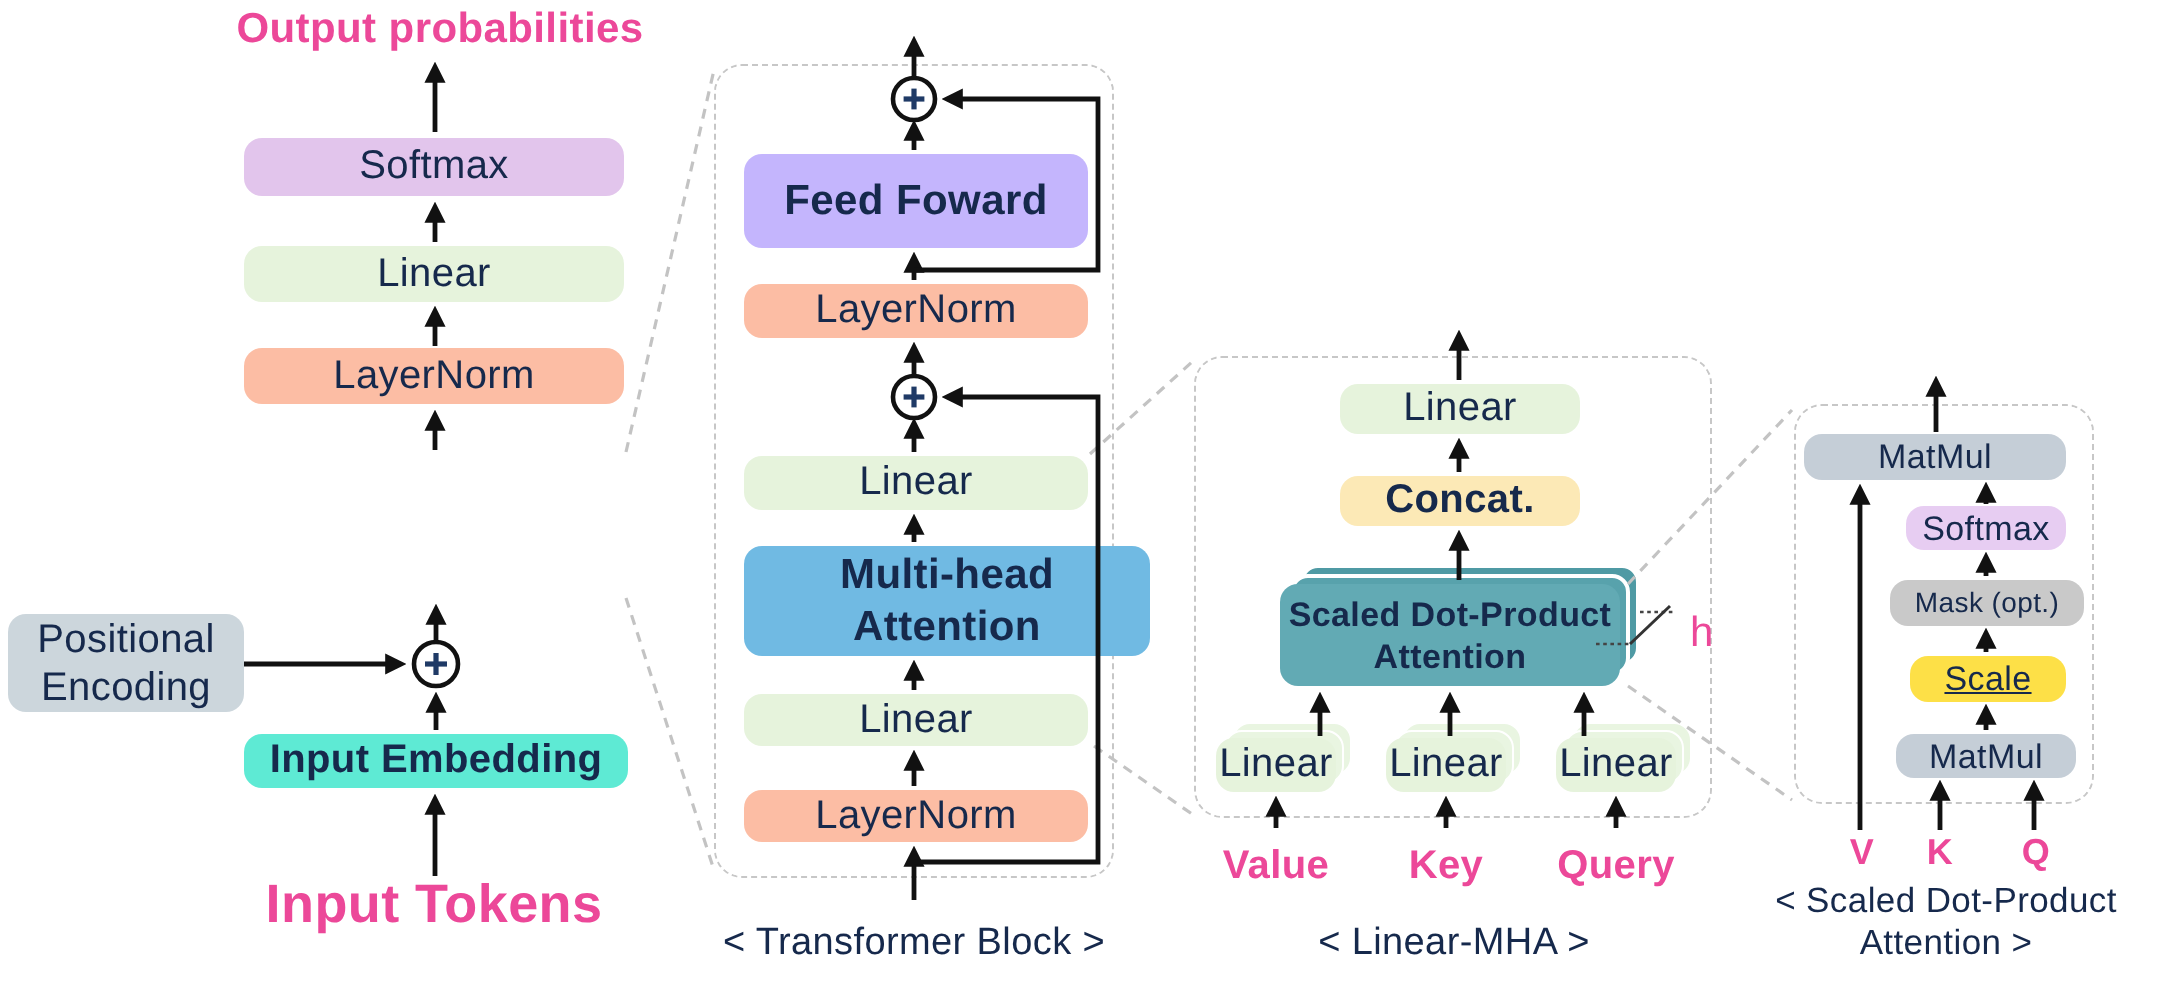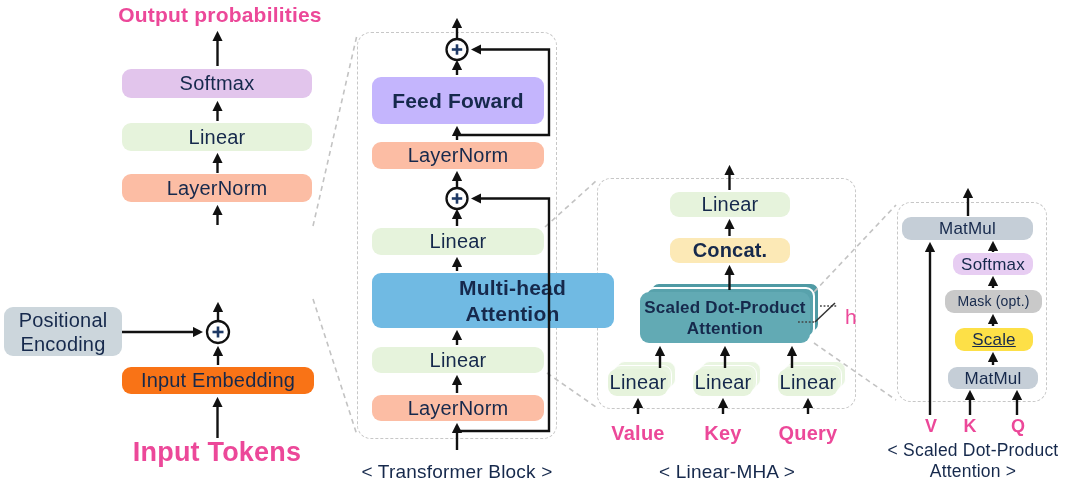--- a/index.html
+++ b/index.html
@@ -17,21 +17,21 @@
     text-align:center;white-space:pre-line;color:#ec4899;letter-spacing:.2px;}
   .container{position:absolute;border:1.6px dashed #c7c7c7;border-radius:14px;box-sizing:border-box;}
   .caption{position:absolute;text-align:center;color:#16294c;font-size:19px;line-height:21px;white-space:pre-line;letter-spacing:.2px;}
   svg.overlay{position:absolute;left:0;top:0;pointer-events:none;}
   
   .c-softmax{background:#e2c5ec;}
   .c-green{background:#e6f3dc;}
   .c-salmon{background:#fcbda4;}
   .c-tblue{background:#d7eefb;}
   .c-pe{background:#ccd6dc;}
-  .c-ie{background:#f97316;}
+  .c-ie{background:#5eead4;font-weight:bold;}
   .c-ff{background:#c4b5fd;}
   .c-mha{background:#70bae3;}
   .c-concat{background:#fce9b6;font-weight:bold;}
   .c-matmul{background:#c5ced7;text-align:center;}
   .c-mask{background:#c9c9c9;}
   .c-scale{background:#fde047;text-decoration:underline;}
   .c-sdpa-f{background:#62aab4;}
   .c-sdpa-m{background:#58a2ac;border:2px solid #fff;}
   .c-sdpa-b{background:#4f9aa4;border:2px solid #fff;}
   .c-lstack{background:#e9f5e1;border:1.5px solid #fff;}
@@ -50,21 +50,21 @@
   <div class="node c-green" style="left:122px;top:123px;width:190px;height:28px;">Linear</div>
   <div class="node c-salmon" style="left:122px;top:174px;width:190px;height:28px;">LayerNorm</div>
   <div class="node c-pe" style="left:4px;top:307px;width:118px;height:49px;line-height:24px;">Positional
 Encoding</div>
   <div class="node c-ie" style="left:122px;top:367px;width:192px;height:27px;">Input Embedding</div>
   <div class="lbl bold" style="left:117px;top:441px;width:200px;height:22px;font-size:27px;">Input Tokens</div>
 
   <div class="node c-ff bold" style="left:372px;top:77px;width:172px;height:47px;font-size:21px;">Feed Foward</div>
   <div class="node c-salmon" style="left:372px;top:142px;width:172px;height:27px;">LayerNorm</div>
   <div class="node c-green" style="left:372px;top:228px;width:172px;height:27px;">Linear</div>
-  <div class="node c-mha bold" style="left:372px;top:273px;width:203px;height:55px;font-size:21px;line-height:26px;padding-left:39px;">Multi-head
+  <div class="node c-mha bold" style="left:372px;top:273px;width:203px;height:55px;font-size:21px;line-height:26px;">Multi-head
 Attention</div>
   <div class="node c-green" style="left:372px;top:347px;width:172px;height:26px;">Linear</div>
   <div class="node c-salmon" style="left:372px;top:395px;width:172px;height:26px;">LayerNorm</div>
   <div class="caption" style="left:347px;top:461px;width:220px;">&lt; Transformer Block &gt;</div>
 
   <div class="node c-green" style="left:670px;top:192px;width:120px;height:25px;">Linear</div>
   <div class="node c-concat" style="left:670px;top:238px;width:120px;height:25px;">Concat.</div>
   <div class="node c-sdpa-b" style="left:650px;top:282px;width:170px;height:51px;box-sizing:border-box;"></div>
   <div class="node c-sdpa-m" style="left:645px;top:287px;width:170px;height:51px;box-sizing:border-box;"></div>
   <div class="node c-sdpa-f bold" style="left:640px;top:292px;width:170px;height:51px;font-size:17px;line-height:21px;">Scaled Dot-Product

